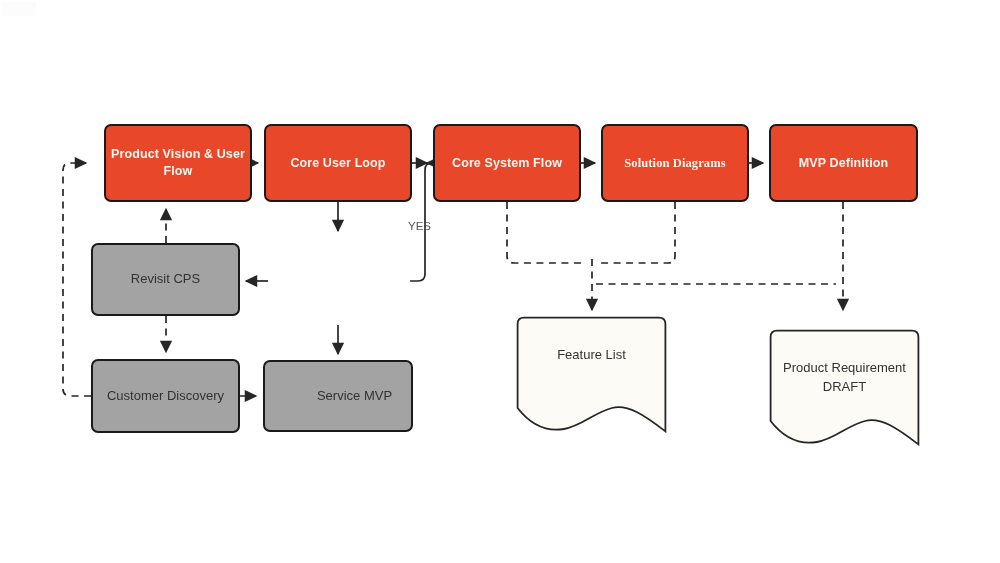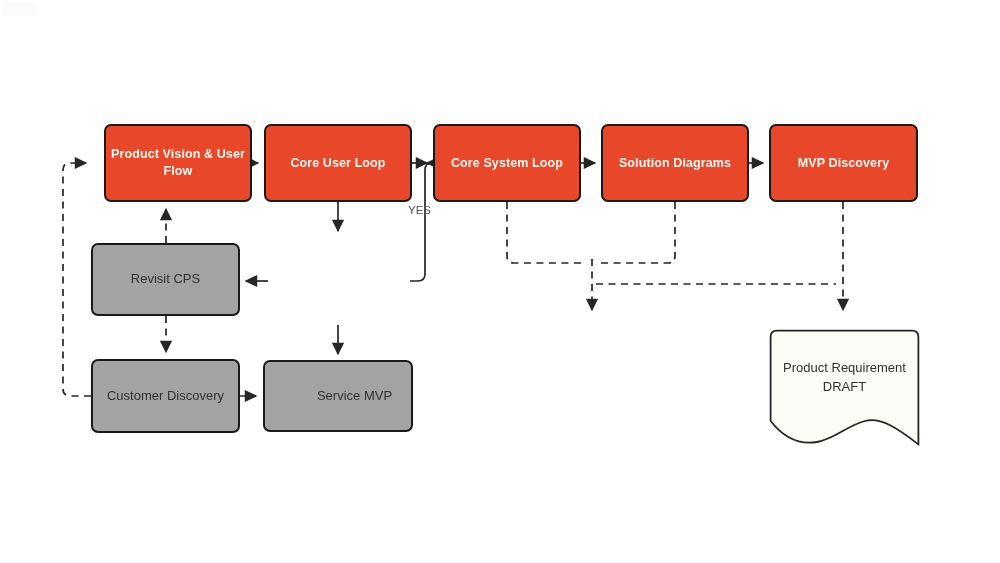--- a/index.html
+++ b/index.html
@@ -155,52 +155,63 @@
 
   <div class="node node-process node-primary" style="left:92px; top:124px; width:148px; height:78px;margin-left:12px;">
     <span>Product Vision &amp; User Flow</span>
   </div>
 
   <div class="node node-process node-primary" style="left:264px; top:124px; width:148px; height:78px;">
     <span>Core User Loop</span>
   </div>
 
   <div class="node node-process node-primary" style="left:433px; top:124px; width:148px; height:78px;">
-    <span>Core System Loop</span>
-  </div>
-
-  <div class="node node-process node-primary" style="left:601px; top:124px; width:148px; height:78px;">
+    <span>Core System Flow</span>
+  </div>
+
+  <div class="node node-process node-primary" style="left:601px; top:124px; width:148px; height:78px;font-family:Liberation Serif, serif;">
     <span>Solution Diagrams</span>
   </div>
 
   <div class="node node-process node-primary" style="left:769px; top:124px; width:149px; height:78px;">
-    <span>MVP Discovery</span>
+    <span>MVP Definition</span>
   </div>
 
   <div class="node node-process node-soft" style="left:91px; top:243px; width:149px; height:73px;">
     <span>Revisit CPS</span>
   </div>
 
   <div class="node node-process node-soft" style="left:91px; top:359px; width:149px; height:74px;">
     <span>Customer Discovery</span>
   </div>
 
   <div class="node node-process node-soft" style="left:263px; top:360px; width:150px; height:72px;padding-left:33px;">
     <span>Service MVP</span>
   </div>
 
 
+  <div class="node node-doc" style="left:516px; top:316px; width:151px; height:117px;">
+    <svg class="doc-face" viewBox="0 0 151 117" xmlns="http://www.w3.org/2000/svg" preserveAspectRatio="none">
+      <path d="M1.6,8 Q1.6,1.6 8,1.6 L143,1.6 Q149.4,1.6 149.4,8
+               L149.4,115.4
+               C128,99 112,88 96,92
+               C78,96.5 66,110 48,113
+               C30,116 14,108 1.6,92
+               Z" fill="#fdfbf5" stroke="#262626" stroke-width="1.8"></path>
+    </svg>
+    <span class="doc-label">Feature List</span>
+  </div>
 
   <div class="node node-doc" style="left:769px; top:316px; width:151px; height:117px;margin-top:13px;">
     <svg class="doc-face" viewBox="0 0 151 117" xmlns="http://www.w3.org/2000/svg" preserveAspectRatio="none">
       <path d="M1.6,8 Q1.6,1.6 8,1.6 L143,1.6 Q149.4,1.6 149.4,8
                L149.4,115.4
                C128,99 112,88 96,92
                C78,96.5 66,110 48,113
                C30,116 14,108 1.6,92
                Z" fill="#fdfbf5" stroke="#262626" stroke-width="1.8"></path>
     </svg>
     <span class="doc-label">Product Requirement DRAFT</span>
   </div>
 
-  <div class="edge-label" style="left:408px; top:204px;text-align:center;">YES</div>
+  <div class="edge-label" style="left:408px; top:220px;text-align:center;">YES</div>
 
 </div>
 
 </body></html>

